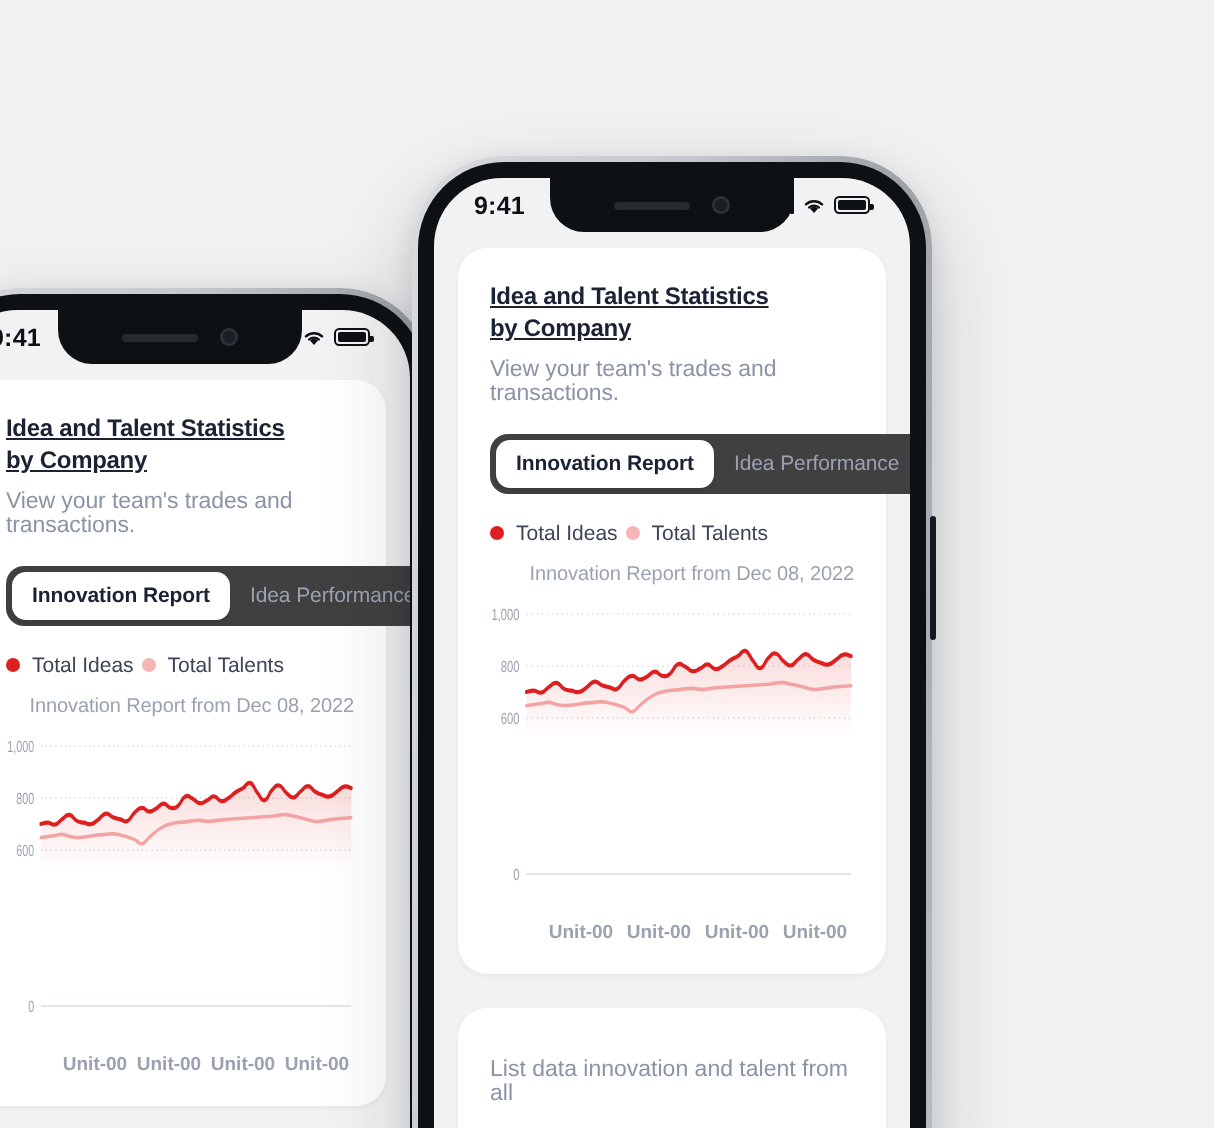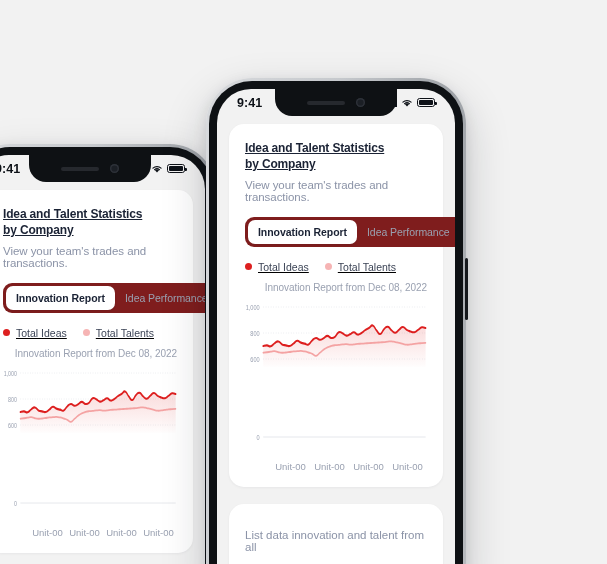--- a/index.html
+++ b/index.html
@@ -74,38 +74,38 @@
     box-shadow:0 1px 3px rgba(18,22,33,.05);
     padding:17px 16px 15px 16px;
     margin-bottom:17px;
   }
   .card-title { font-size:12px; font-weight:bold; color:#1a2234; line-height:1.32; letter-spacing:-.15px;text-decoration:underline; }
   .card-sub   { font-size:11.5px; color:#8b93a7; margin-top:6px; letter-spacing:-.05px; }
 
   
   .tabs {
     margin-top:14px; display:inline-flex;
-    background:#7f1d1d; border-radius:9px; padding:3px;justify-content:space-between;
+    background:#404040; border-radius:9px; padding:3px;justify-content:space-between;
   }
   .tab { font-size:10.5px; padding:6px 10px; border-radius:7px; color:#9aa1b1;
          white-space:nowrap; letter-spacing:-.05px; }
   .tab.active { background:#ffffff; color:#1a2234; font-weight:bold;
                 box-shadow:0 1px 2px rgba(18,22,33,.10); }
 
   
-  .legend { display:flex; align-items:flex-end; gap:16px; margin-top:14px;text-decoration:underline; }
+  .legend { display:flex; align-items:flex-end; gap:4px; margin-top:14px; }
   .lg { display:flex; align-items:center; gap:6px; font-size:10.5px; color:#3c4456; }
   .dot { width:7px; height:7px; border-radius:50%; }
   .caption { font-size:10px; color:#9aa1b1; margin-top:9px; letter-spacing:-.05px;text-align:right; }
 
   
   .chart-wrap { margin-top:8px; position:relative; height:158px; }
   .chart-wrap svg { display:block; width:100%; height:100%; }
   .xaxis { display:flex; margin-top:2px; padding-left:26px; }
-  .xaxis span { font-size:9.5px; color:#9aa1b1; flex:1; text-align:center; }
+  .xaxis span { font-size:9.5px; color:#9aa1b1; flex:1; text-align:center;font-weight:bold; }
 
   
   .card2-title { font-size:15px; font-weight:bold; color:#1a2234; letter-spacing:-.2px; }
   .card2-sub   { font-size:11.5px; color:#8b93a7; margin-top:8px; }
 </style>
 </head>
 <body>
 
 <div id="stage">
 

